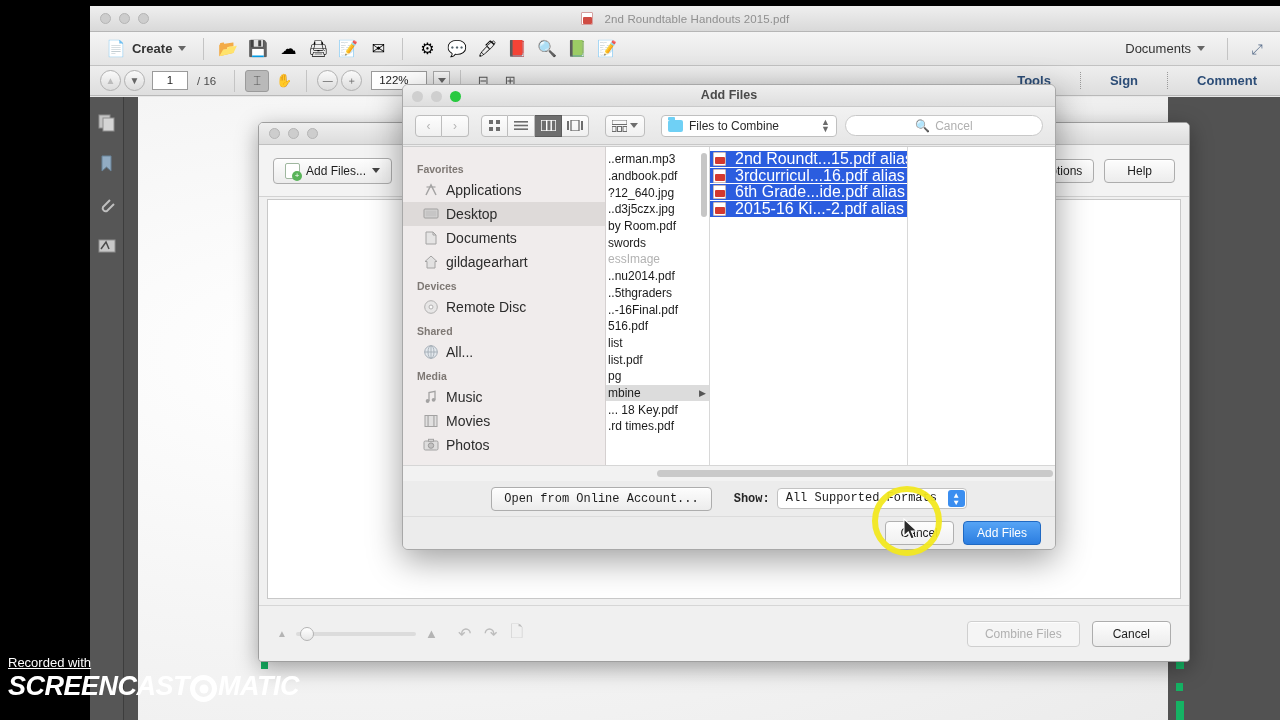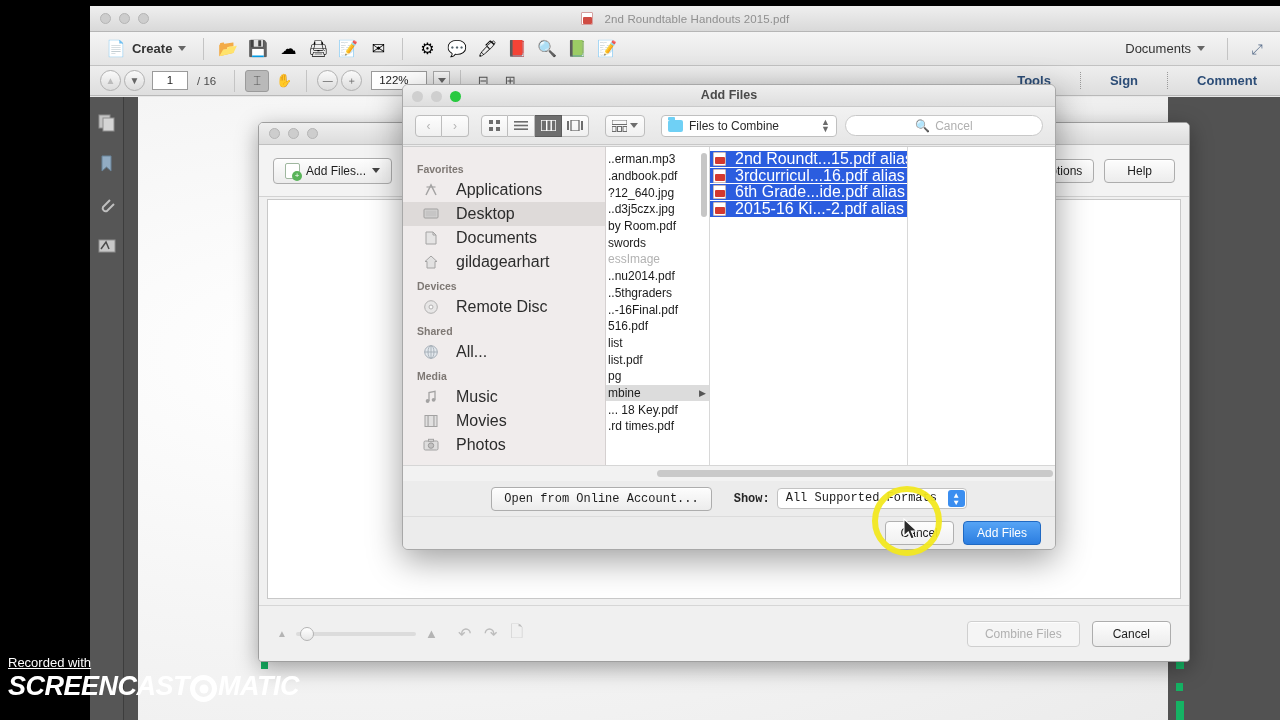--- a/index.html
+++ b/index.html
@@ -243,22 +243,22 @@
   }
   .col-sidebar {
     width: 203px; background: #f0ecec; border-right: 1px solid #d5d0d0;
     padding: 10px 0 0 0; overflow: hidden; position: relative;
   }
   .side-head {
     font-size: 10.5px; font-weight: bold; color: #7e7874;
     padding: 6px 0 3px 14px;
   }
   .side-item {
-    height: 24px; display: flex; align-items: center; gap: 17px;
-    padding-left: 20px; font-size: 16px; color: #2c2c2c;
+    height: 24px; display: flex; align-items: center; gap: 7px;
+    padding-left: 20px; font-size: 14px; color: #2c2c2c;
   }
   .side-item.sel { background: #dedad9; }
   .side-ico { width: 16px; height: 16px; flex: none; opacity: .75; }
   .col-files {
     width: 104px; border-right: 1px solid #d8d8d8; padding-top: 4px;
     overflow: hidden; position: relative; background: #fff;
   }
   .fcell {
     height: 16.7px; font-size: 12px; color: #1b1b1b; padding-left: 2px;
     white-space: nowrap; display: flex; align-items: center;

